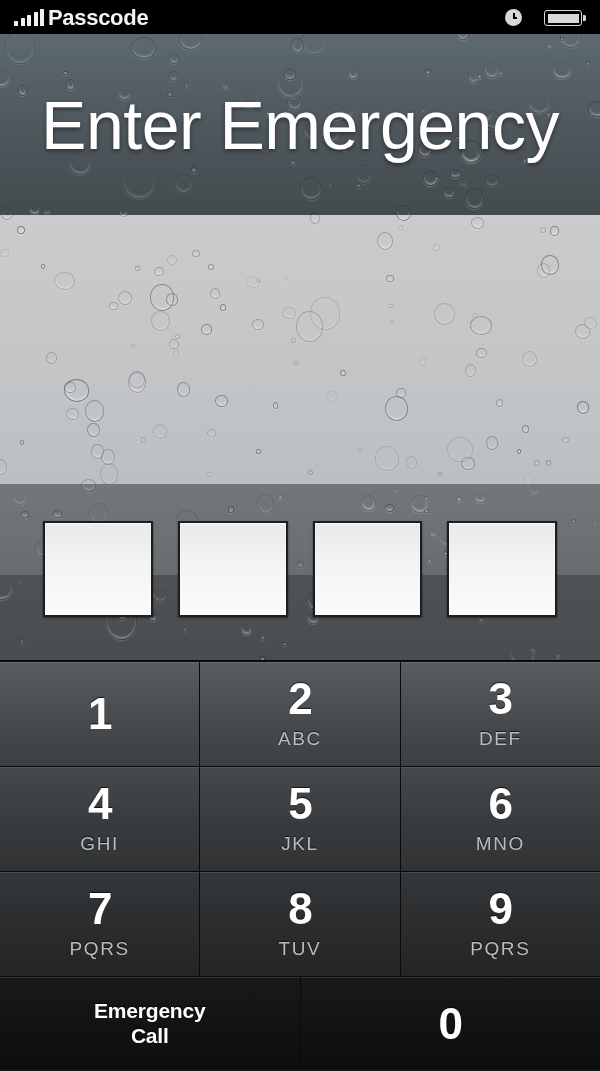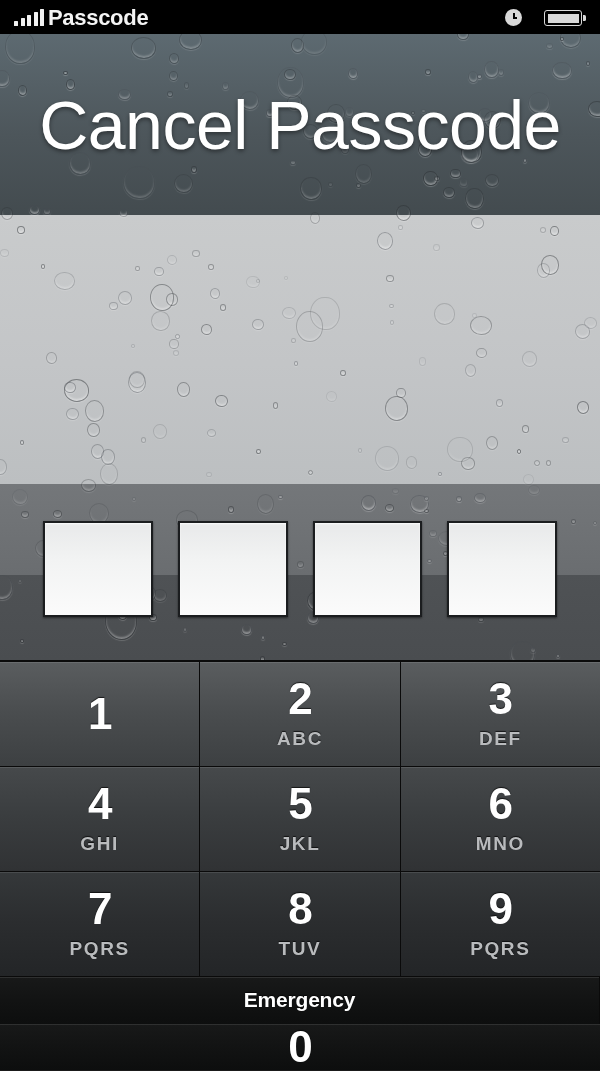--- a/index.html
+++ b/index.html
@@ -127,21 +127,21 @@
     display:flex; flex-direction:column;
     background:#1a1a1a;
     border-top:2px solid #0b0b0b;
     z-index:30;
   }
   .key-row {
     display:flex; width:600px; flex:0 0 auto;
     border-bottom:1.5px solid #0a0a0a;
   }
   .key-row.r1,.key-row.r2,.key-row.r3 { height:105px; }
-  .key-row.r4 { height:93px; border-bottom:none;flex-direction:column; }
+  .key-row.r4 { height:93px; border-bottom:none; }
 
   .key {
     flex:1 1 0; position:relative;
     display:flex; flex-direction:column;
     align-items:center; justify-content:center;
     border-right:1.5px solid #0a0a0a;
     cursor:pointer;
     overflow:hidden;
   }
   .key:last-child { border-right:none; }
@@ -159,21 +159,21 @@
 
   .key .digit {
     color:#ffffff;
     font-size:44px; font-weight:bold;
     line-height:1;
     letter-spacing:-1px;
     text-shadow:0 -1px 1px rgba(0,0,0,0.7);
   }
   .key .letters {
     color:#b9bbbd;
-    font-size:19px; font-weight:bold;
+    font-size:19px; font-weight:normal;
     letter-spacing:1.6px;
     margin-top:7px;
     text-shadow:0 -1px 1px rgba(0,0,0,0.7);
   }
   .key.with-letters .digit { margin-top:-2px; }
   .key.no-letters .digit { margin-top:0; }
 
   .key .word {
     color:#ffffff;
     font-size:21px; font-weight:bold;
@@ -422,21 +422,21 @@
         <span class="drop lite" style="width: 11.6px; height: 10.2px; left: 528.1px; top: 450.5px; opacity: 0.29;"></span>
         <span class="drop lite" style="width: 10.3px; height: 10.2px; left: 167px; top: 221px; opacity: 0.42;"></span>
         <span class="drop" style="width: 4.6px; height: 4.3px; left: 255.5px; top: 245px; opacity: 0.29;"></span>
         <span class="drop" style="width: 14.6px; height: 15.4px; left: 423.2px; top: 136.9px; opacity: 0.81;"></span>
         <span class="drop" style="width: 5px; height: 4.9px; left: 443.2px; top: 516.9px; opacity: 0.66;"></span>
         <span class="drop lite" style="width: 4.5px; height: 4.4px; left: 278.4px; top: 460.9px; opacity: 0.72;"></span>
         <span class="drop lite" style="width: 8.7px; height: 7.7px; left: 0.3px; top: 214.9px; opacity: 0.32;"></span>
       </div>
   </div>
 
-  <div id="passcode-title">Cancel Passcode</div>
+  <div id="passcode-title">Enter Emergency</div>
 
   <div id="passcode-boxes">
     <div class="pc-box"></div>
     <div class="pc-box"></div>
     <div class="pc-box"></div>
     <div class="pc-box"></div>
   </div>
 
   <div id="statusbar">
     <div id="signal-bars">
@@ -501,20 +501,21 @@
       <div class="key tone-c with-letters">
         <span class="digit">9</span>
         <span class="letters">PQRS</span>
       </div>
     </div>
 
     <div class="key-row r4">
       <div class="key tone-d">
         <span class="word">
           <span>Emergency</span>
+          <span class="l2">Call</span>
         </span>
       </div>
       <div class="key tone-d no-letters">
         <span class="digit">0</span>
       </div>
     </div>
 
   </div>
 </div>
 

